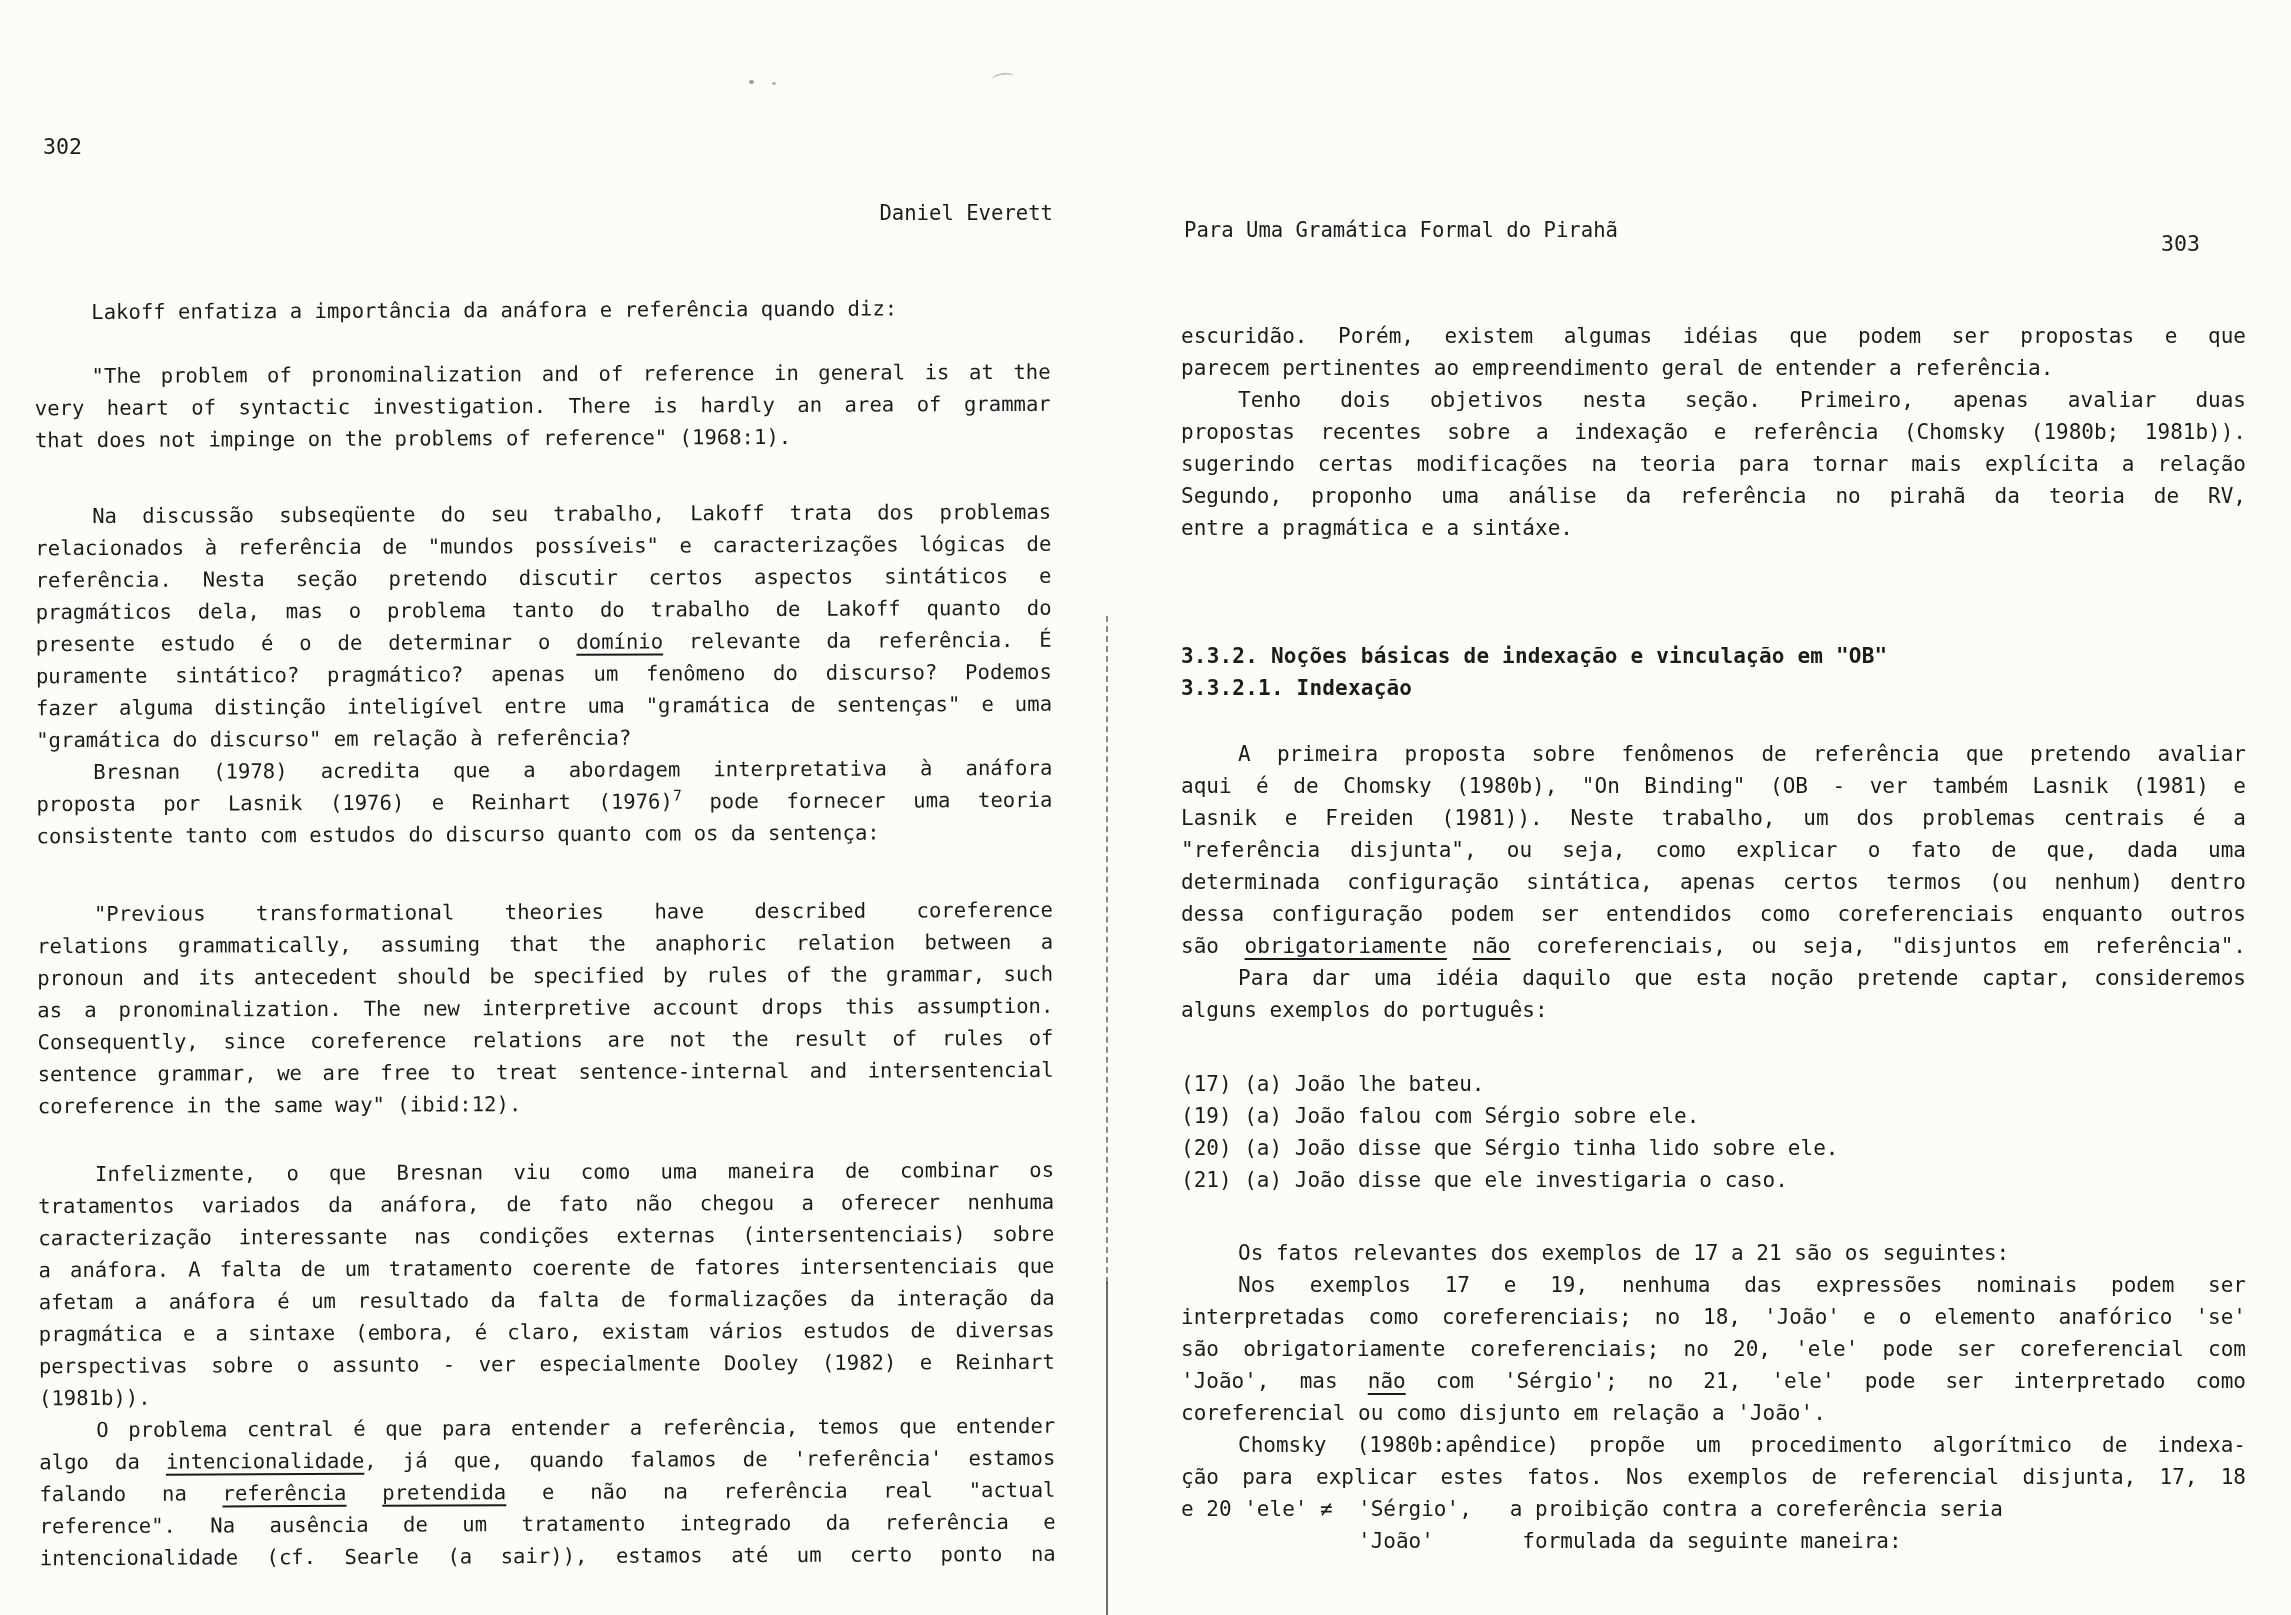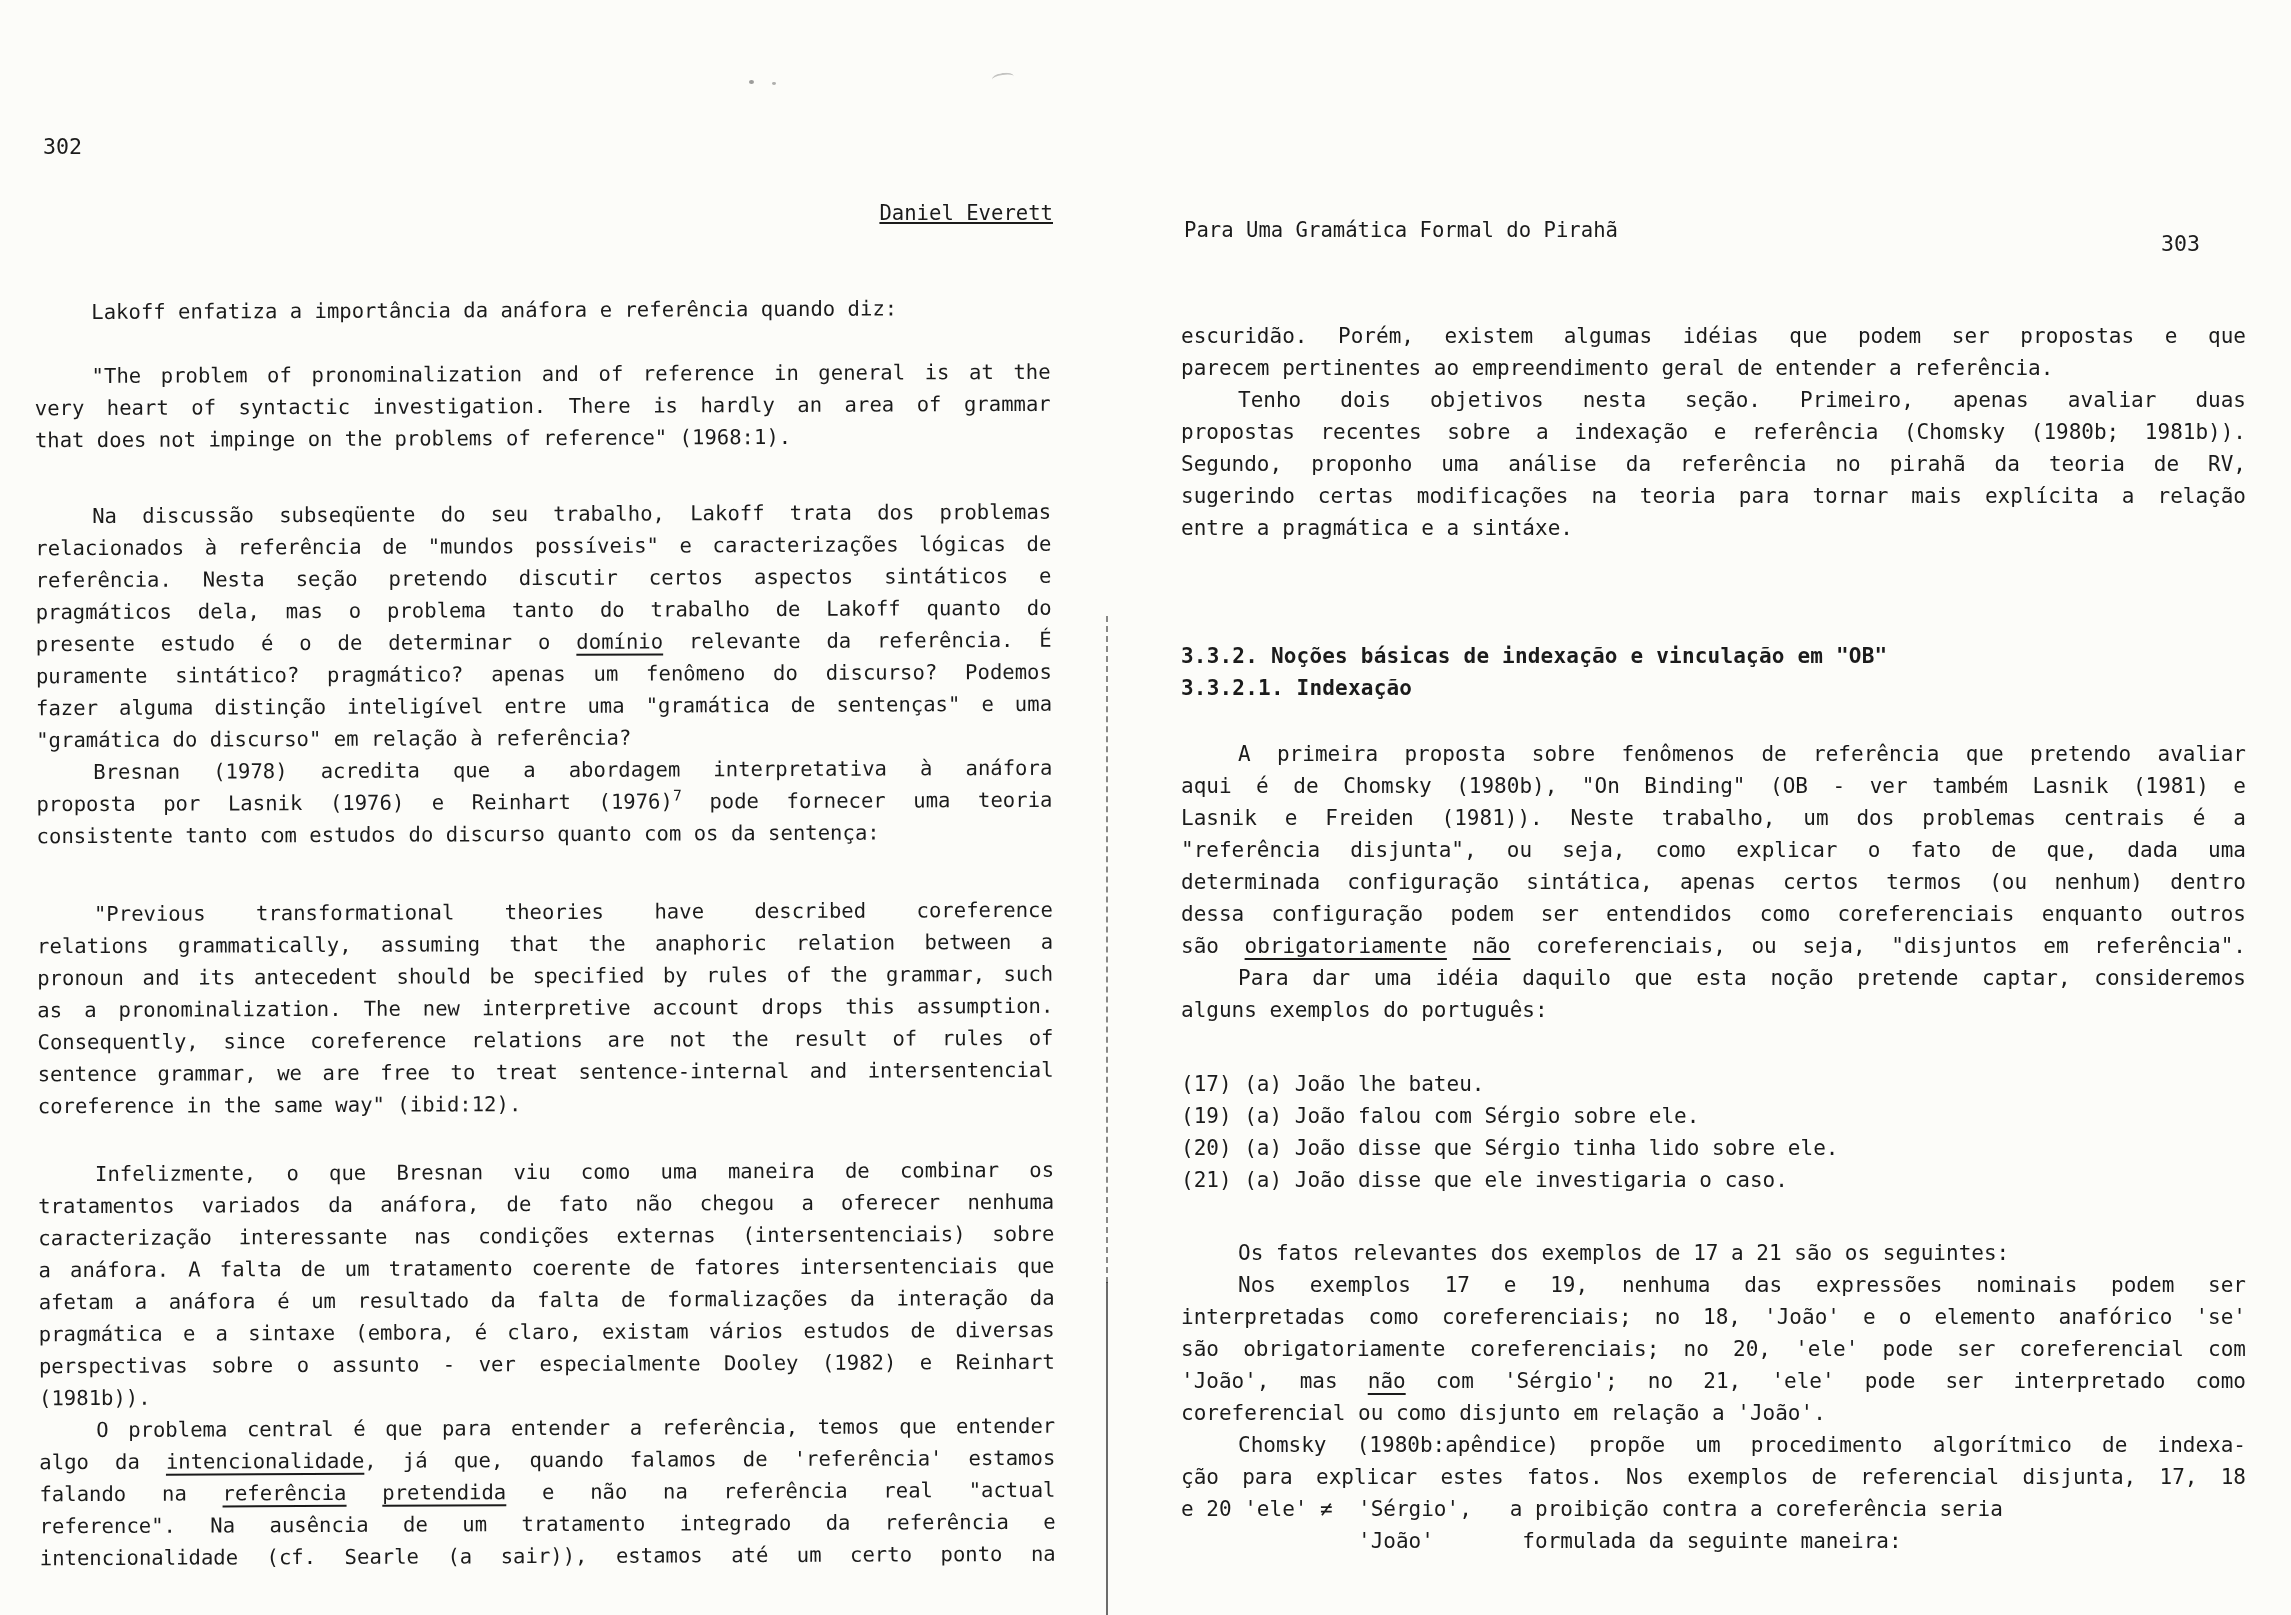--- a/index.html
+++ b/index.html
@@ -13,21 +13,21 @@
   .col-right { left:1181px; top:320px; width:1065px; font-size:21px; line-height:32px; }
   .block { margin:0; }
   .line { text-align:left; }
   .line.just { text-align:justify; text-align-last:justify; }
   .line.indent { text-indent:57px; }
   .line.pre { white-space:pre; }
   .u { text-decoration:underline; text-decoration-thickness:2px; text-underline-offset:4.9px; }
   .sup { vertical-align:super; font-size:0.72em; line-height:0; }
   .block.heading .line { font-weight:700; letter-spacing:0.2px; }
   .pg-num-left  { position:absolute; left:43px;  top:125px; font-size:21.6px;margin-top:9px; }
-  .run-head-left{ position:absolute; left:37px;  top:201px; width:1016px; text-align:right; font-size:20.6px;text-decoration:underline; }
+  .run-head-left{ position:absolute; left:37px;  top:201px; width:1016px; text-align:right; font-size:20.6px; }
   .run-head-right{ position:absolute; left:1184px; top:218px; font-size:20.6px; }
   .pg-num-right { position:absolute; left:2137px; top:231px; font-size:21.6px;margin-left:24px; }
   .gutter-a { position:absolute; left:1106px; top:616px;  height:667px; width:0; border-left:2px dashed rgba(40,40,40,.55); }
   .gutter-b { position:absolute; left:1106px; top:1282px; height:333px; width:0; border-left:2px solid rgba(30,30,30,.65); }
   .dot-a { position:absolute; left:749px; top:80px; width:4.9px; height:3.9px; background:rgba(60,60,60,.5); border-radius:50%; }
   .dot-b { position:absolute; left:772px; top:82px; width:3.9px; height:2.9px; background:rgba(60,60,60,.4); border-radius:50%; }
   .squiggle { position:absolute; left:992px; top:73px; width:21.6px; height:7.8px; border-top:2px solid rgba(90,90,90,.35); border-radius:50%; transform:rotate(-8deg); }
 </style>
 </head>
 <body>
@@ -100,22 +100,22 @@
       </div>
     </div>
   <div class="col col-right">
       <div class="block paragraph">
         <div class="line just">escuridão. Porém, existem algumas idéias que podem ser propostas e que</div>
         <div class="line">parecem pertinentes ao empreendimento geral de entender a referência.</div>
       </div>
       <div class="block paragraph">
         <div class="line indent just">Tenho dois objetivos nesta seção. Primeiro, apenas avaliar duas</div>
         <div class="line just">propostas recentes sobre a indexação e referência (Chomsky (1980b; 1981b)).</div>
+        <div class="line just">sugerindo certas modificações na teoria para tornar mais explícita a relação</div>
         <div class="line just">Segundo, proponho uma análise da referência no pirahã da teoria de RV,</div>
-        <div class="line just">sugerindo certas modificações na teoria para tornar mais explícita a relação</div>
         <div class="line">entre a pragmática e a sintáxe.</div>
       </div>
       <div class="block spacer" style="height: 96px;"></div>
       <div class="block heading">
         <div class="line">3.3.2. Noções básicas de indexação e vinculação em "OB"</div>
         <div class="line">3.3.2.1. Indexação</div>
       </div>
       <div class="block spacer" style="height: 34px;"></div>
       <div class="block paragraph">
         <div class="line indent just">A primeira proposta sobre fenômenos de referência que pretendo avaliar</div>

